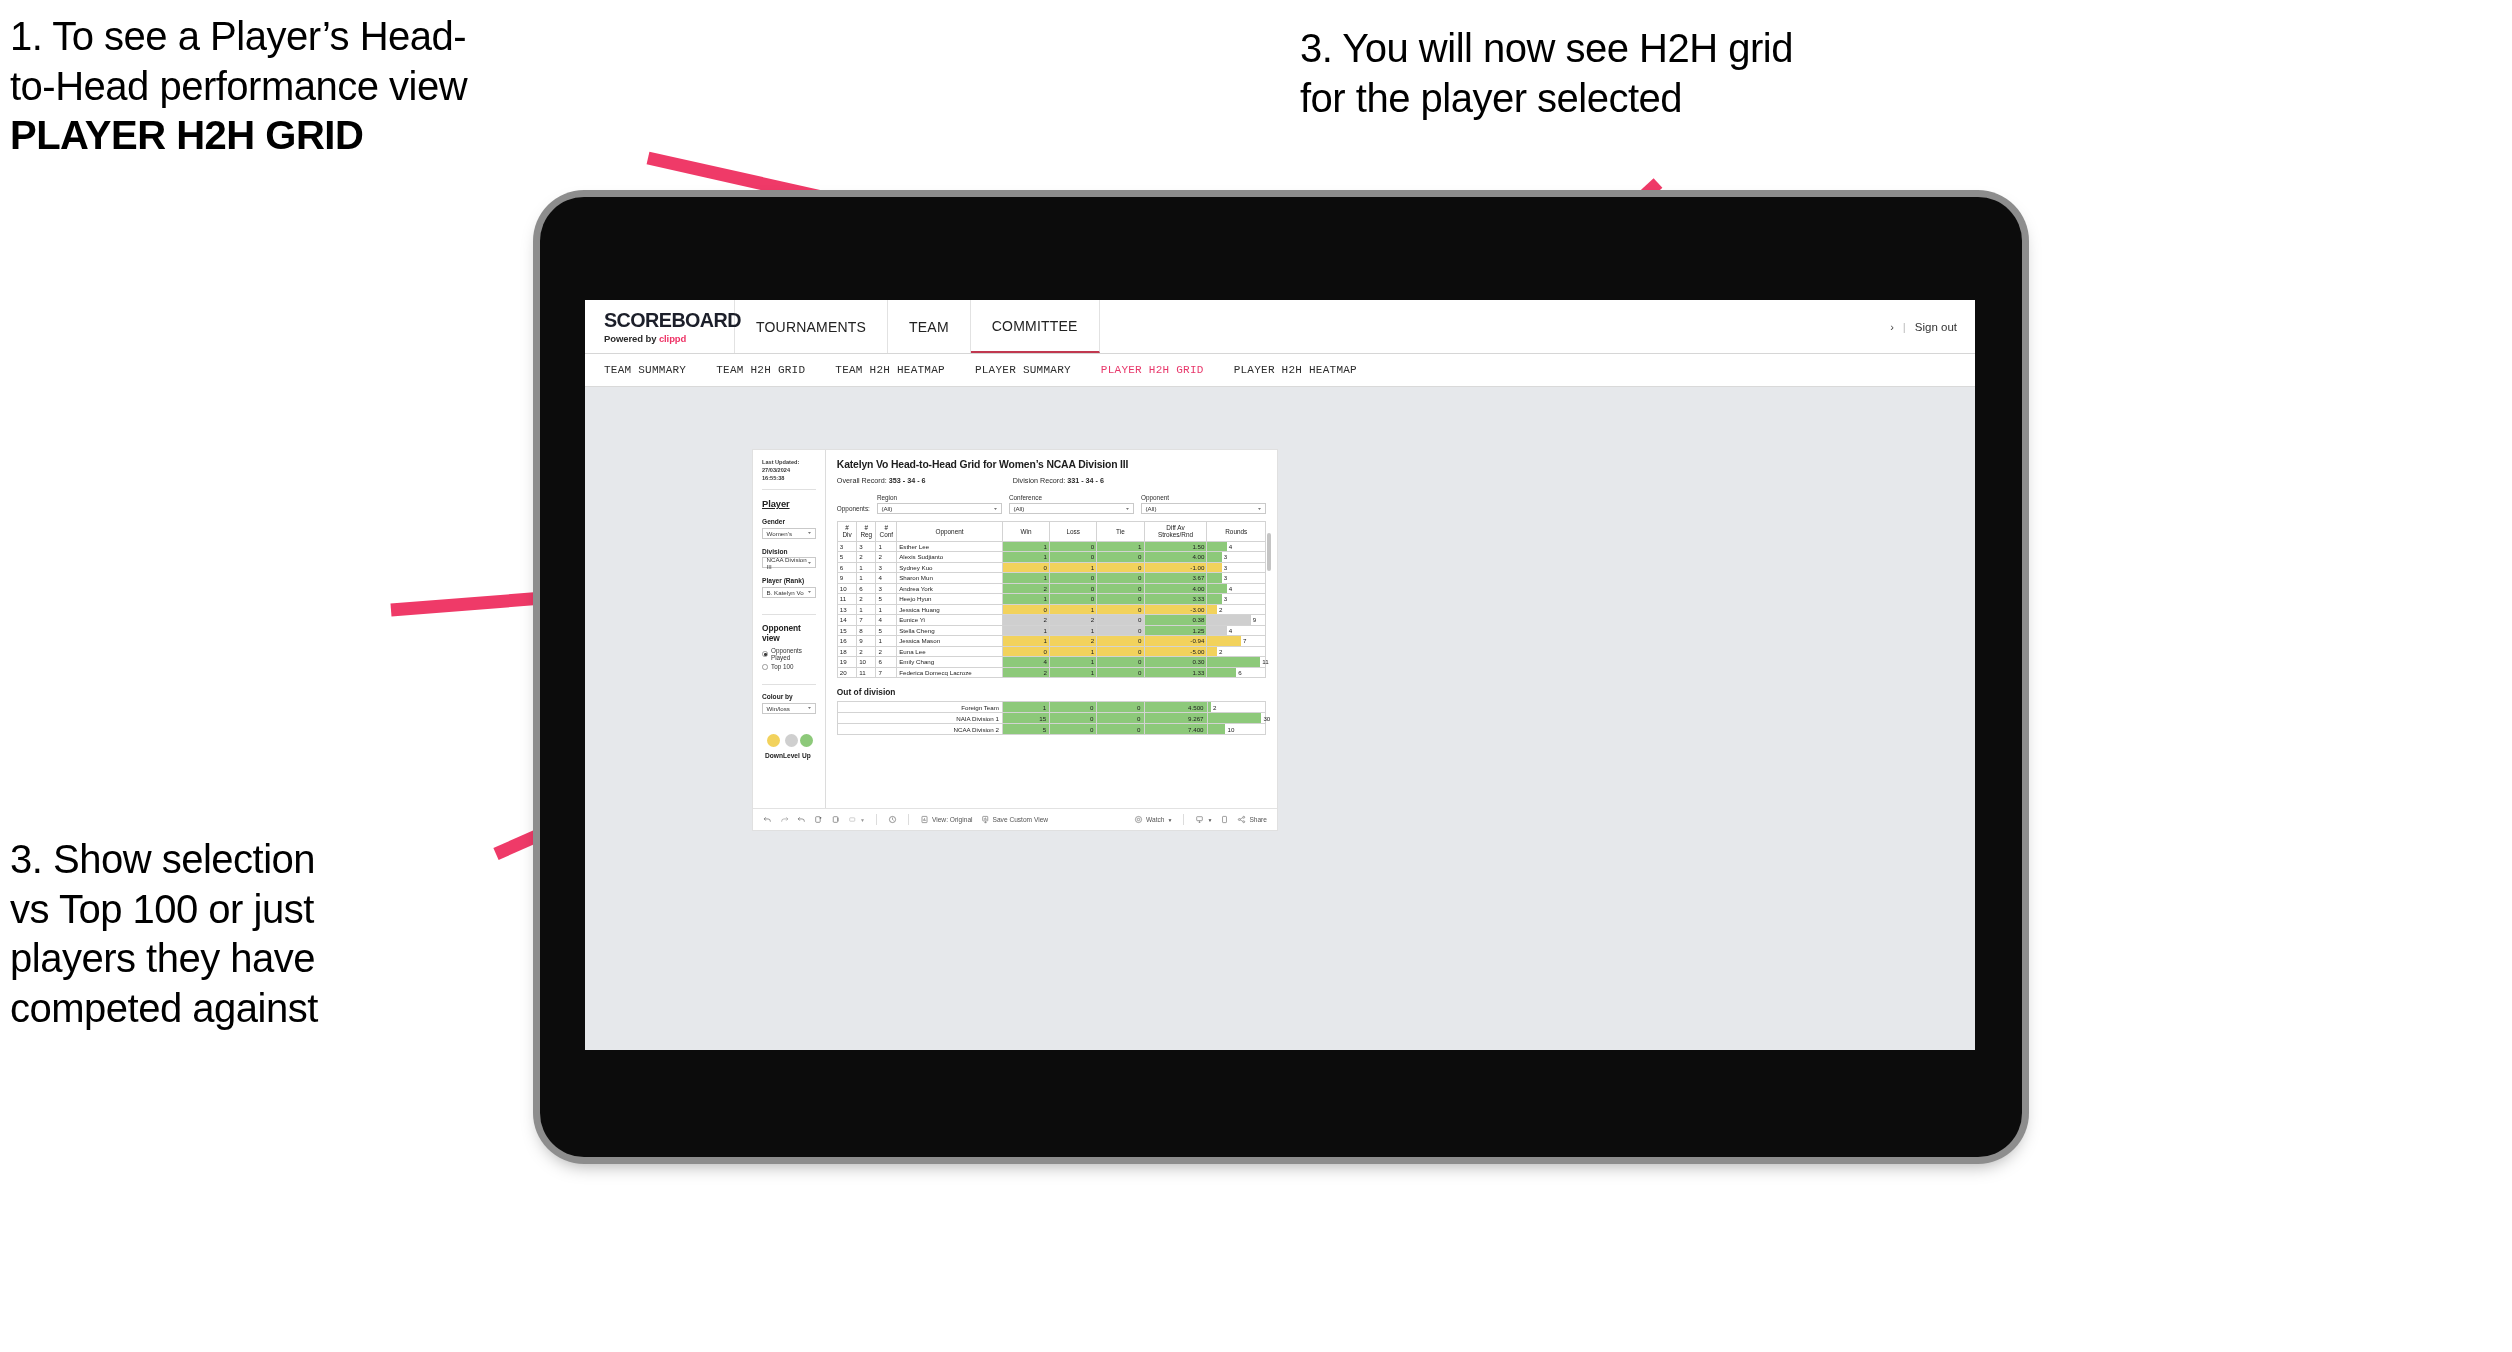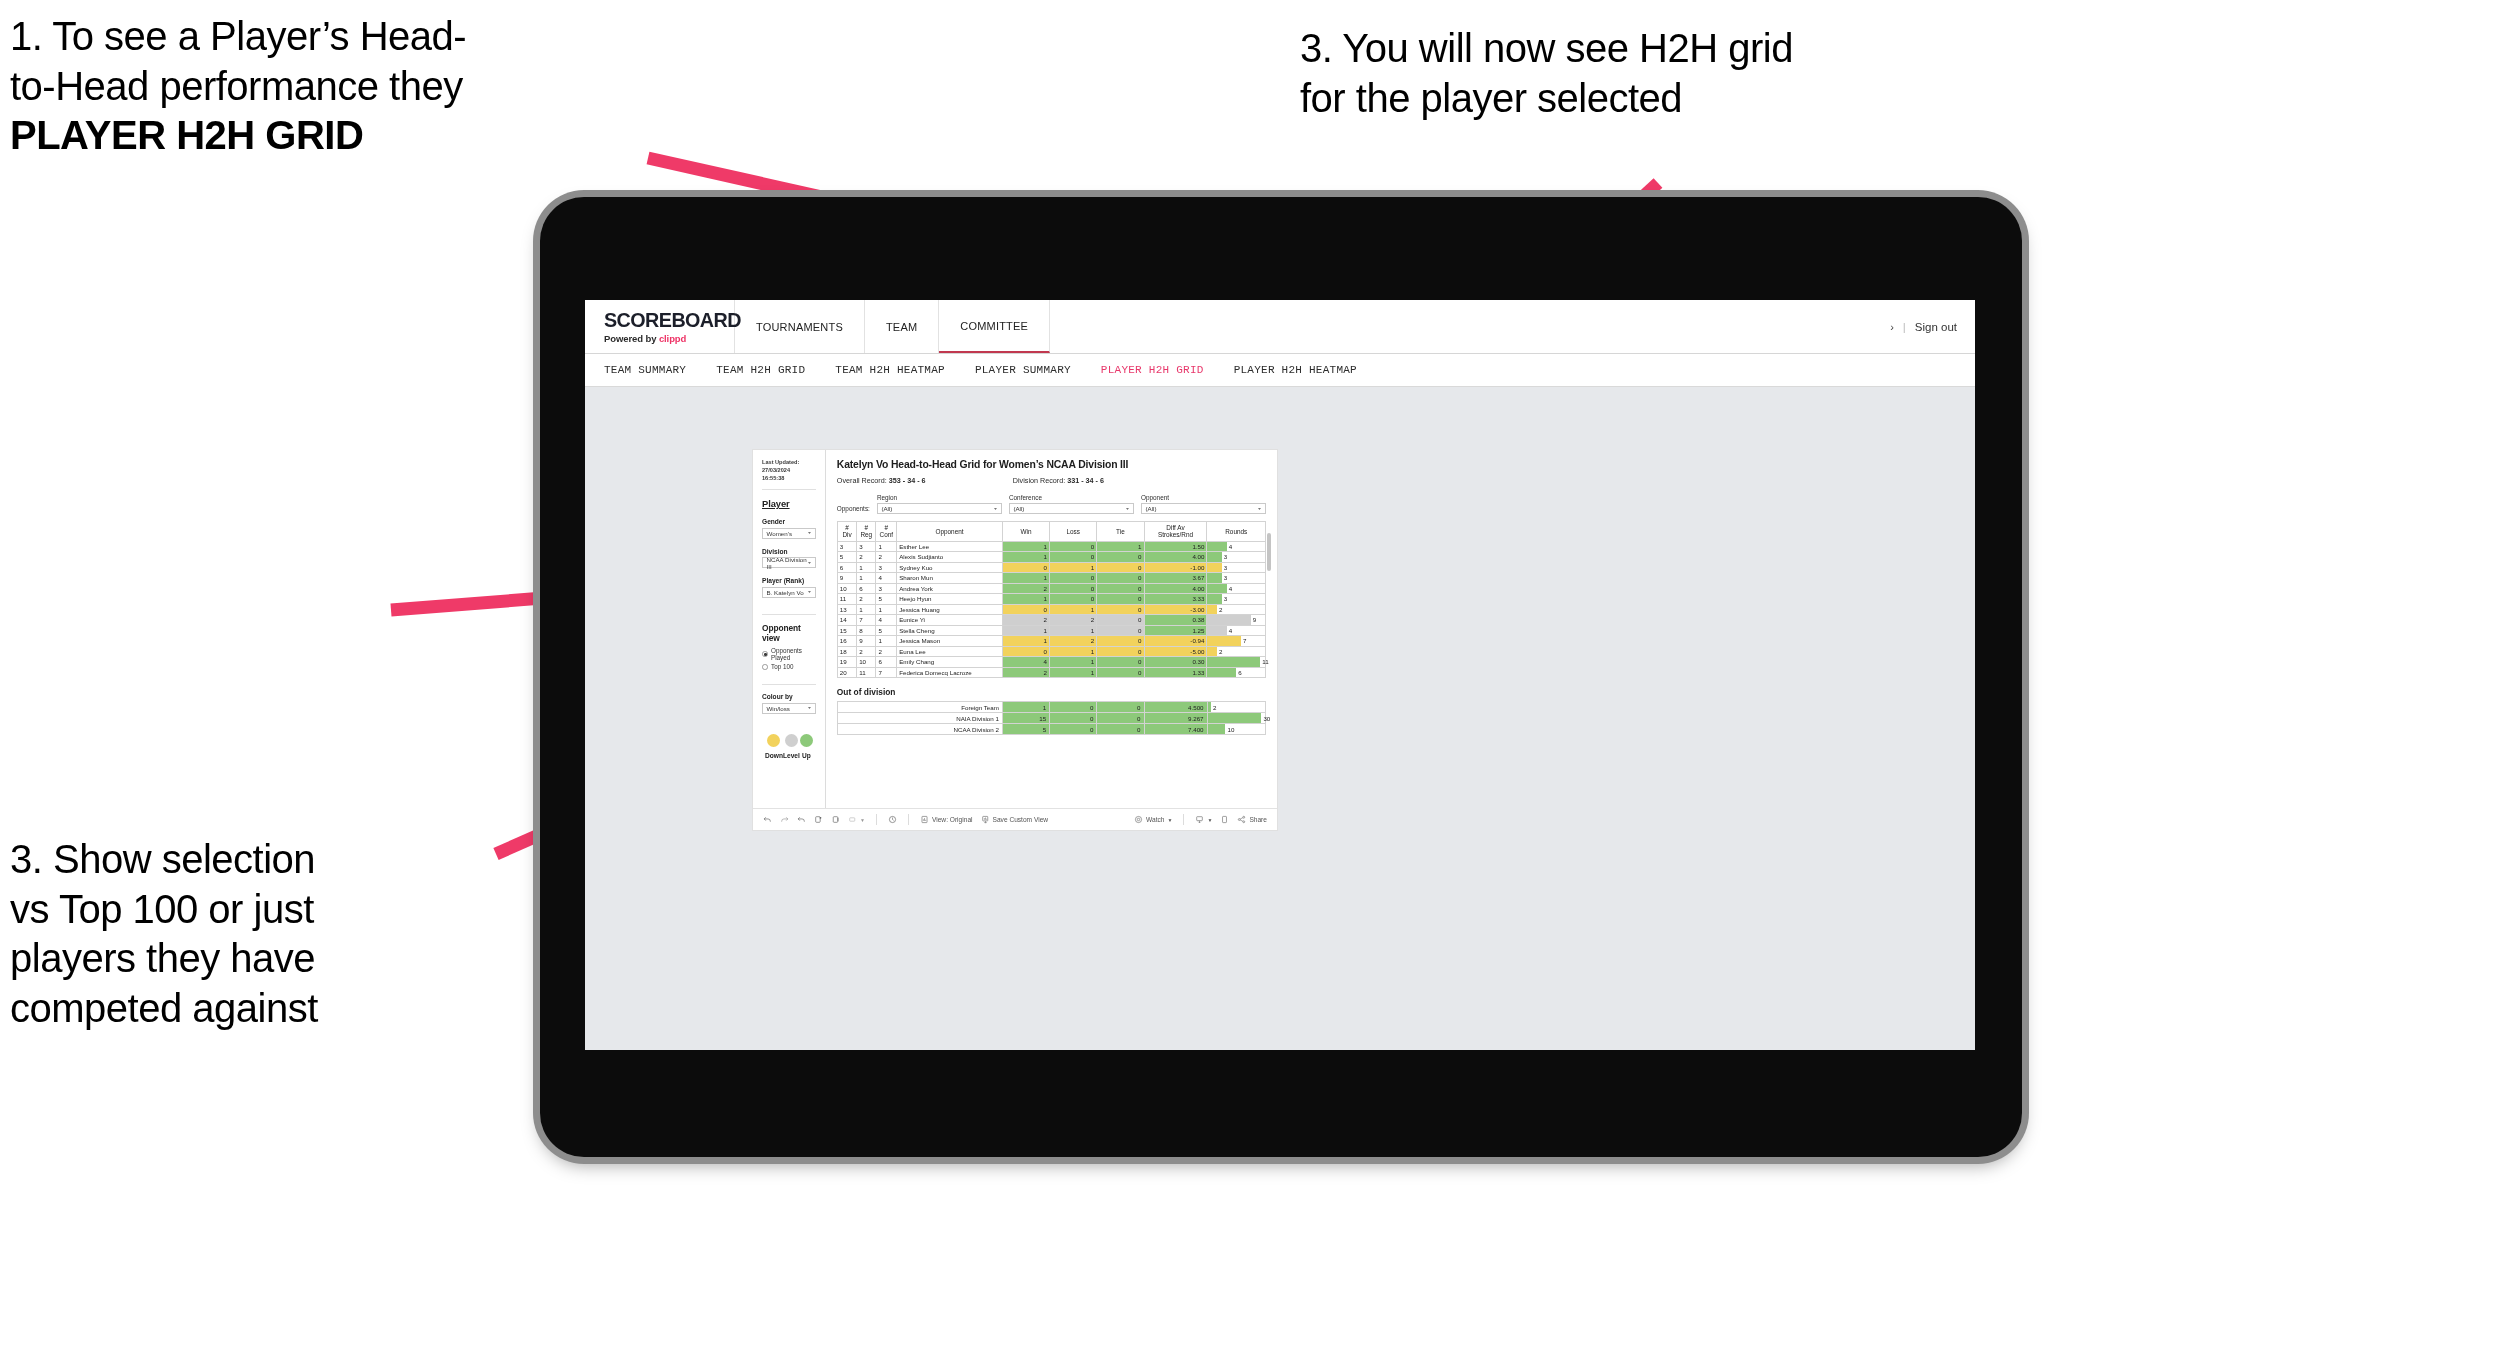--- a/index.html
+++ b/index.html
@@ -58,21 +58,21 @@
     font-weight: 700; font-size: 21px; letter-spacing: -0.6px;
     color: #1c1f2a; line-height: 1;
     transform: scaleX(0.94);
     transform-origin: left center;
   }
   .logo-sub { font-size: 9.5px; color:#2b2b2b; margin-top: 3px; font-weight:600; letter-spacing: -0.1px;}
   .logo-sub .brand { color:#ee3366; font-weight:700; }
   .nav-tabs { display:flex; align-items:stretch; }
   .nav-tab {
     display:flex; align-items:center; padding: 0 21px;
-    font-size: 11px; letter-spacing: 0.2px; color:#222;
+    font-size: 14px; letter-spacing: 0.2px; color:#222;
     border-right: 1px solid #e2e2e2; white-space:nowrap; cursor:pointer;
   }
   .nav-tab.active { border-bottom: 2.5px solid #c1384f; text-align: right; }
   .header-right {
     margin-left:auto; display:flex; align-items:center; gap:9px;
     padding-right: 18px; font-size: 11.5px; color:#333;
   }
   .header-right .sep { color:#bbb; }
   .chev { color:#444; font-size: 11px; }
 
@@ -172,21 +172,21 @@
   .tb-sep { width:1px; height:11px; background:#dcdcdc; margin: 0 3px; }
   .tb-spacer { flex:1 1 auto; }
 </style>
 </head>
 <body>
 
 <div id="root">
 
   <div class="anno" id="anno1">
     <span class="ln">1. To see a Player’s Head-</span>
-    <span class="ln">to-Head performance they</span>
+    <span class="ln">to-Head performance view</span>
     <span class="ln bold">PLAYER H2H GRID</span>
   </div>
 
 
   <div class="anno" id="anno3">
     <span class="ln">3. Show selection</span>
     <span class="ln">vs Top 100 or just</span>
     <span class="ln">players they have</span>
     <span class="ln">competed against</span>
   </div>

